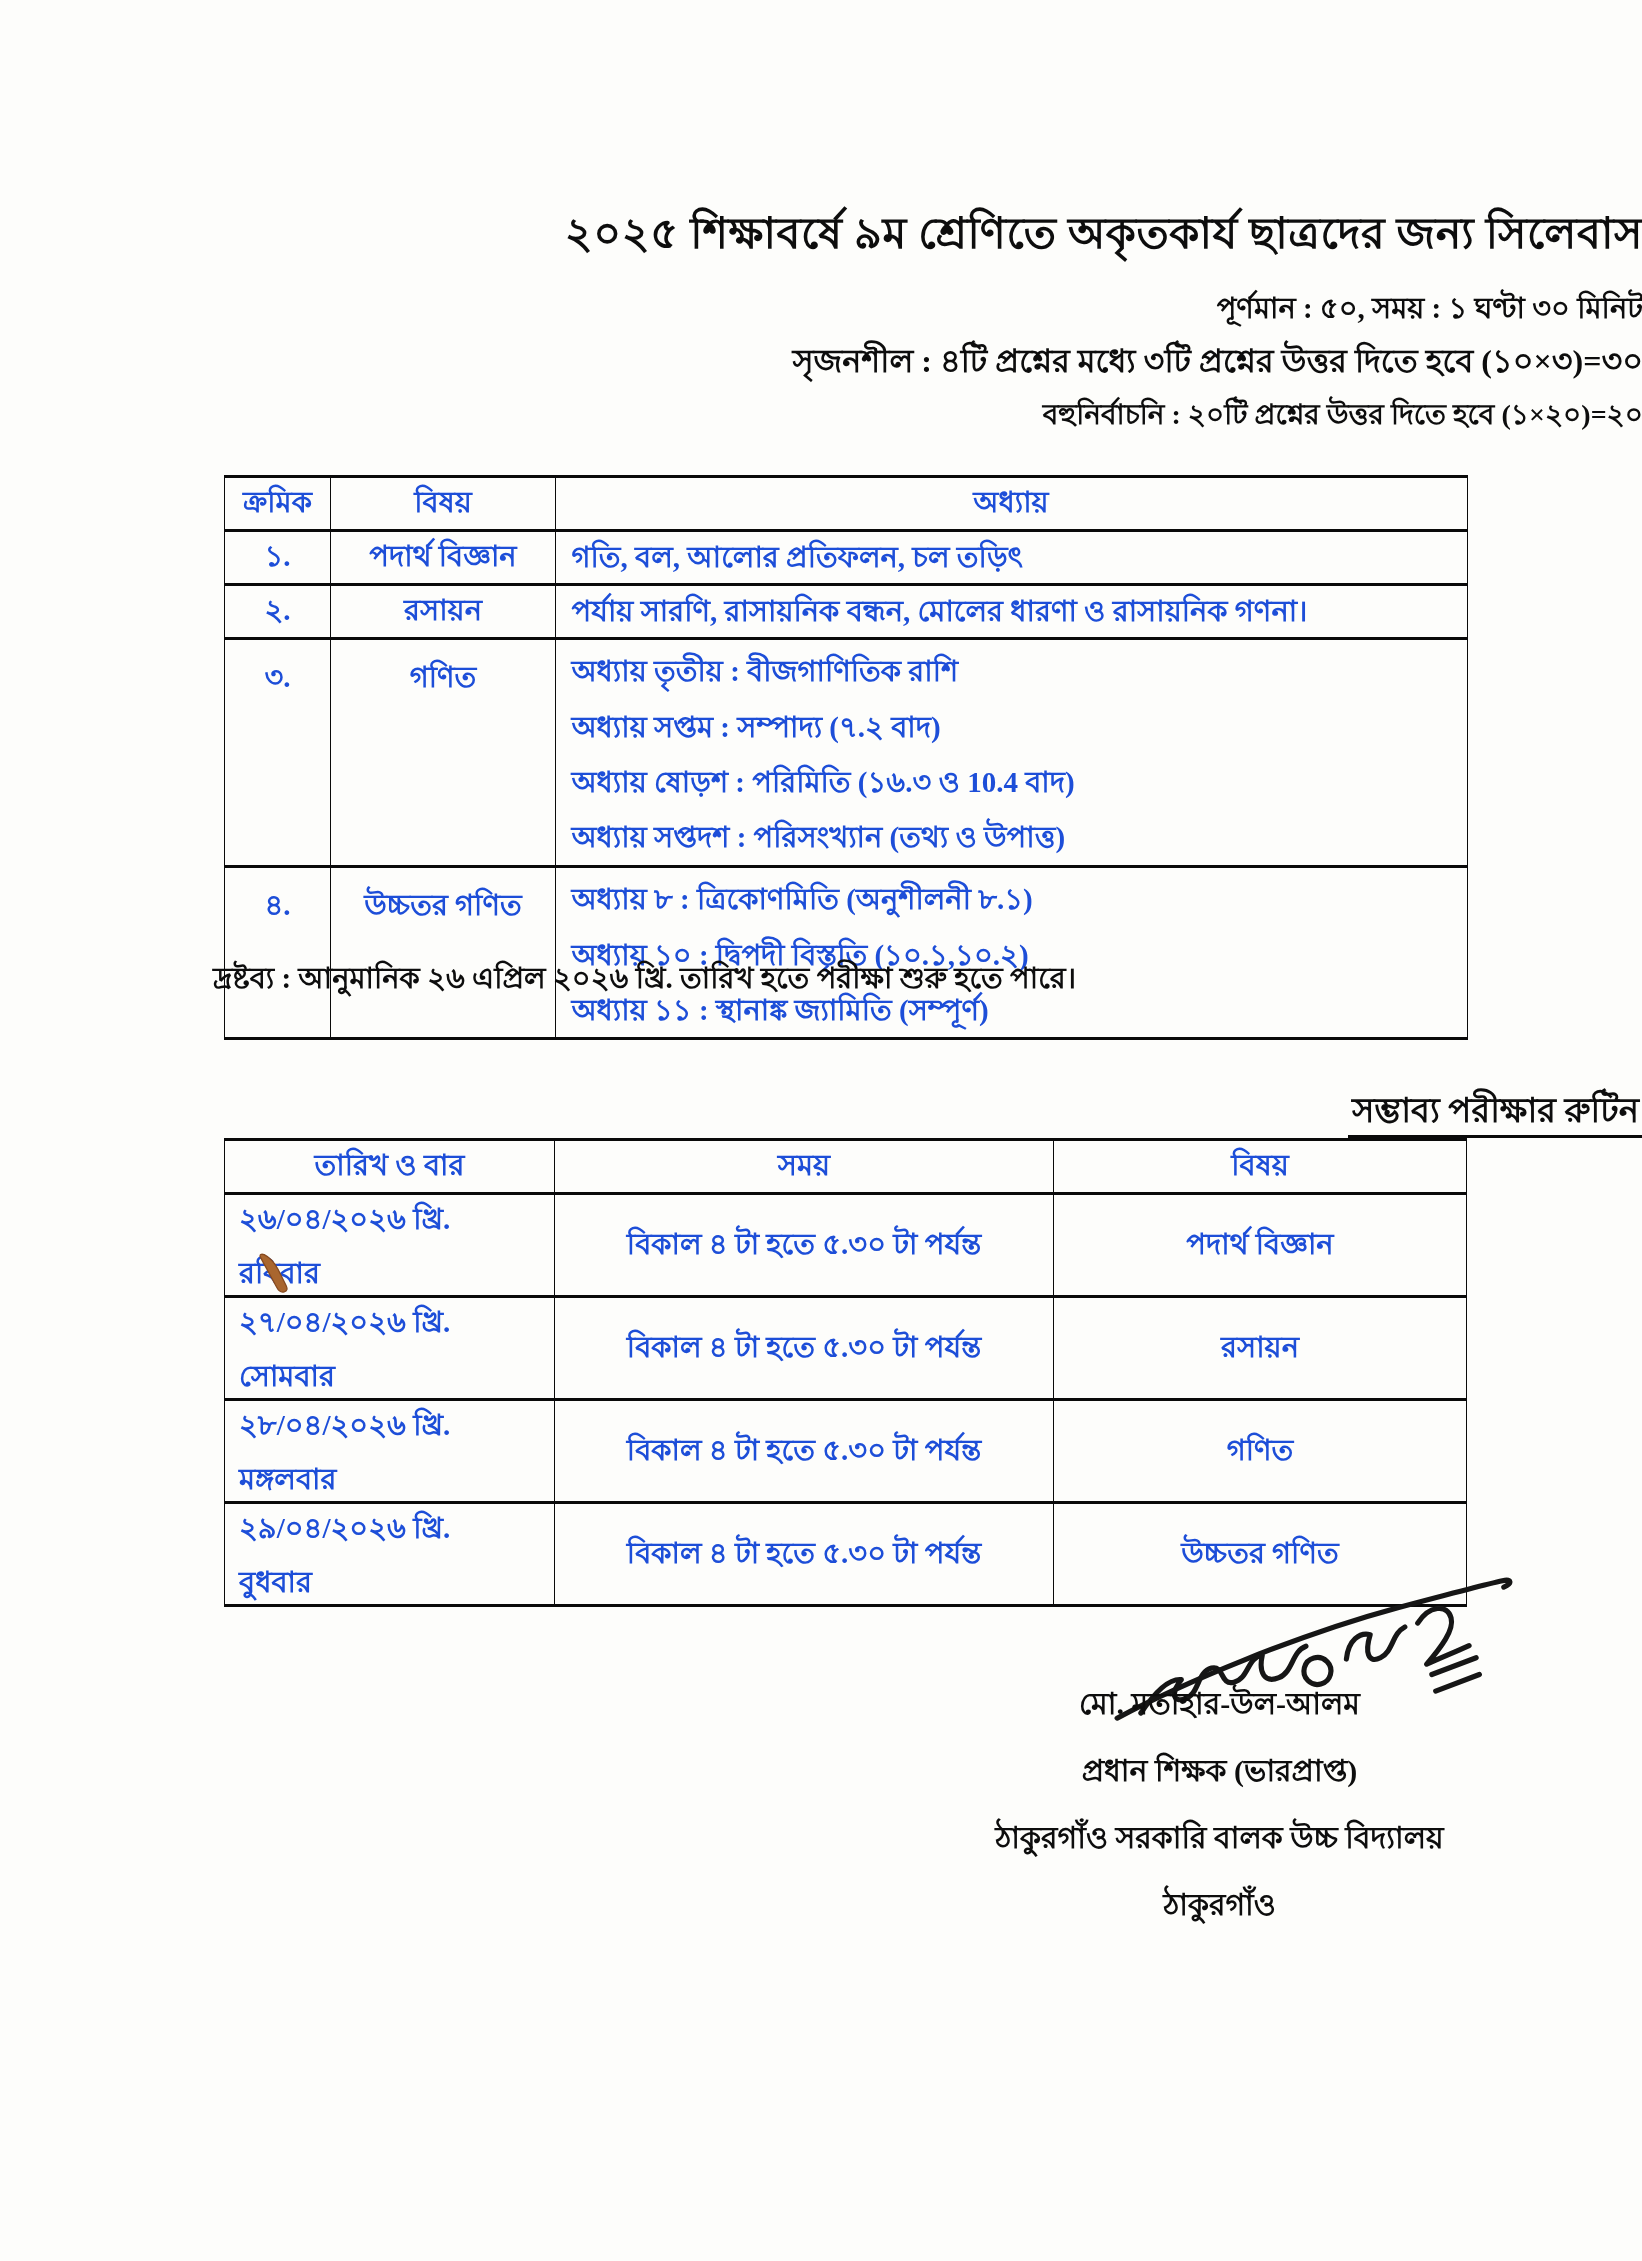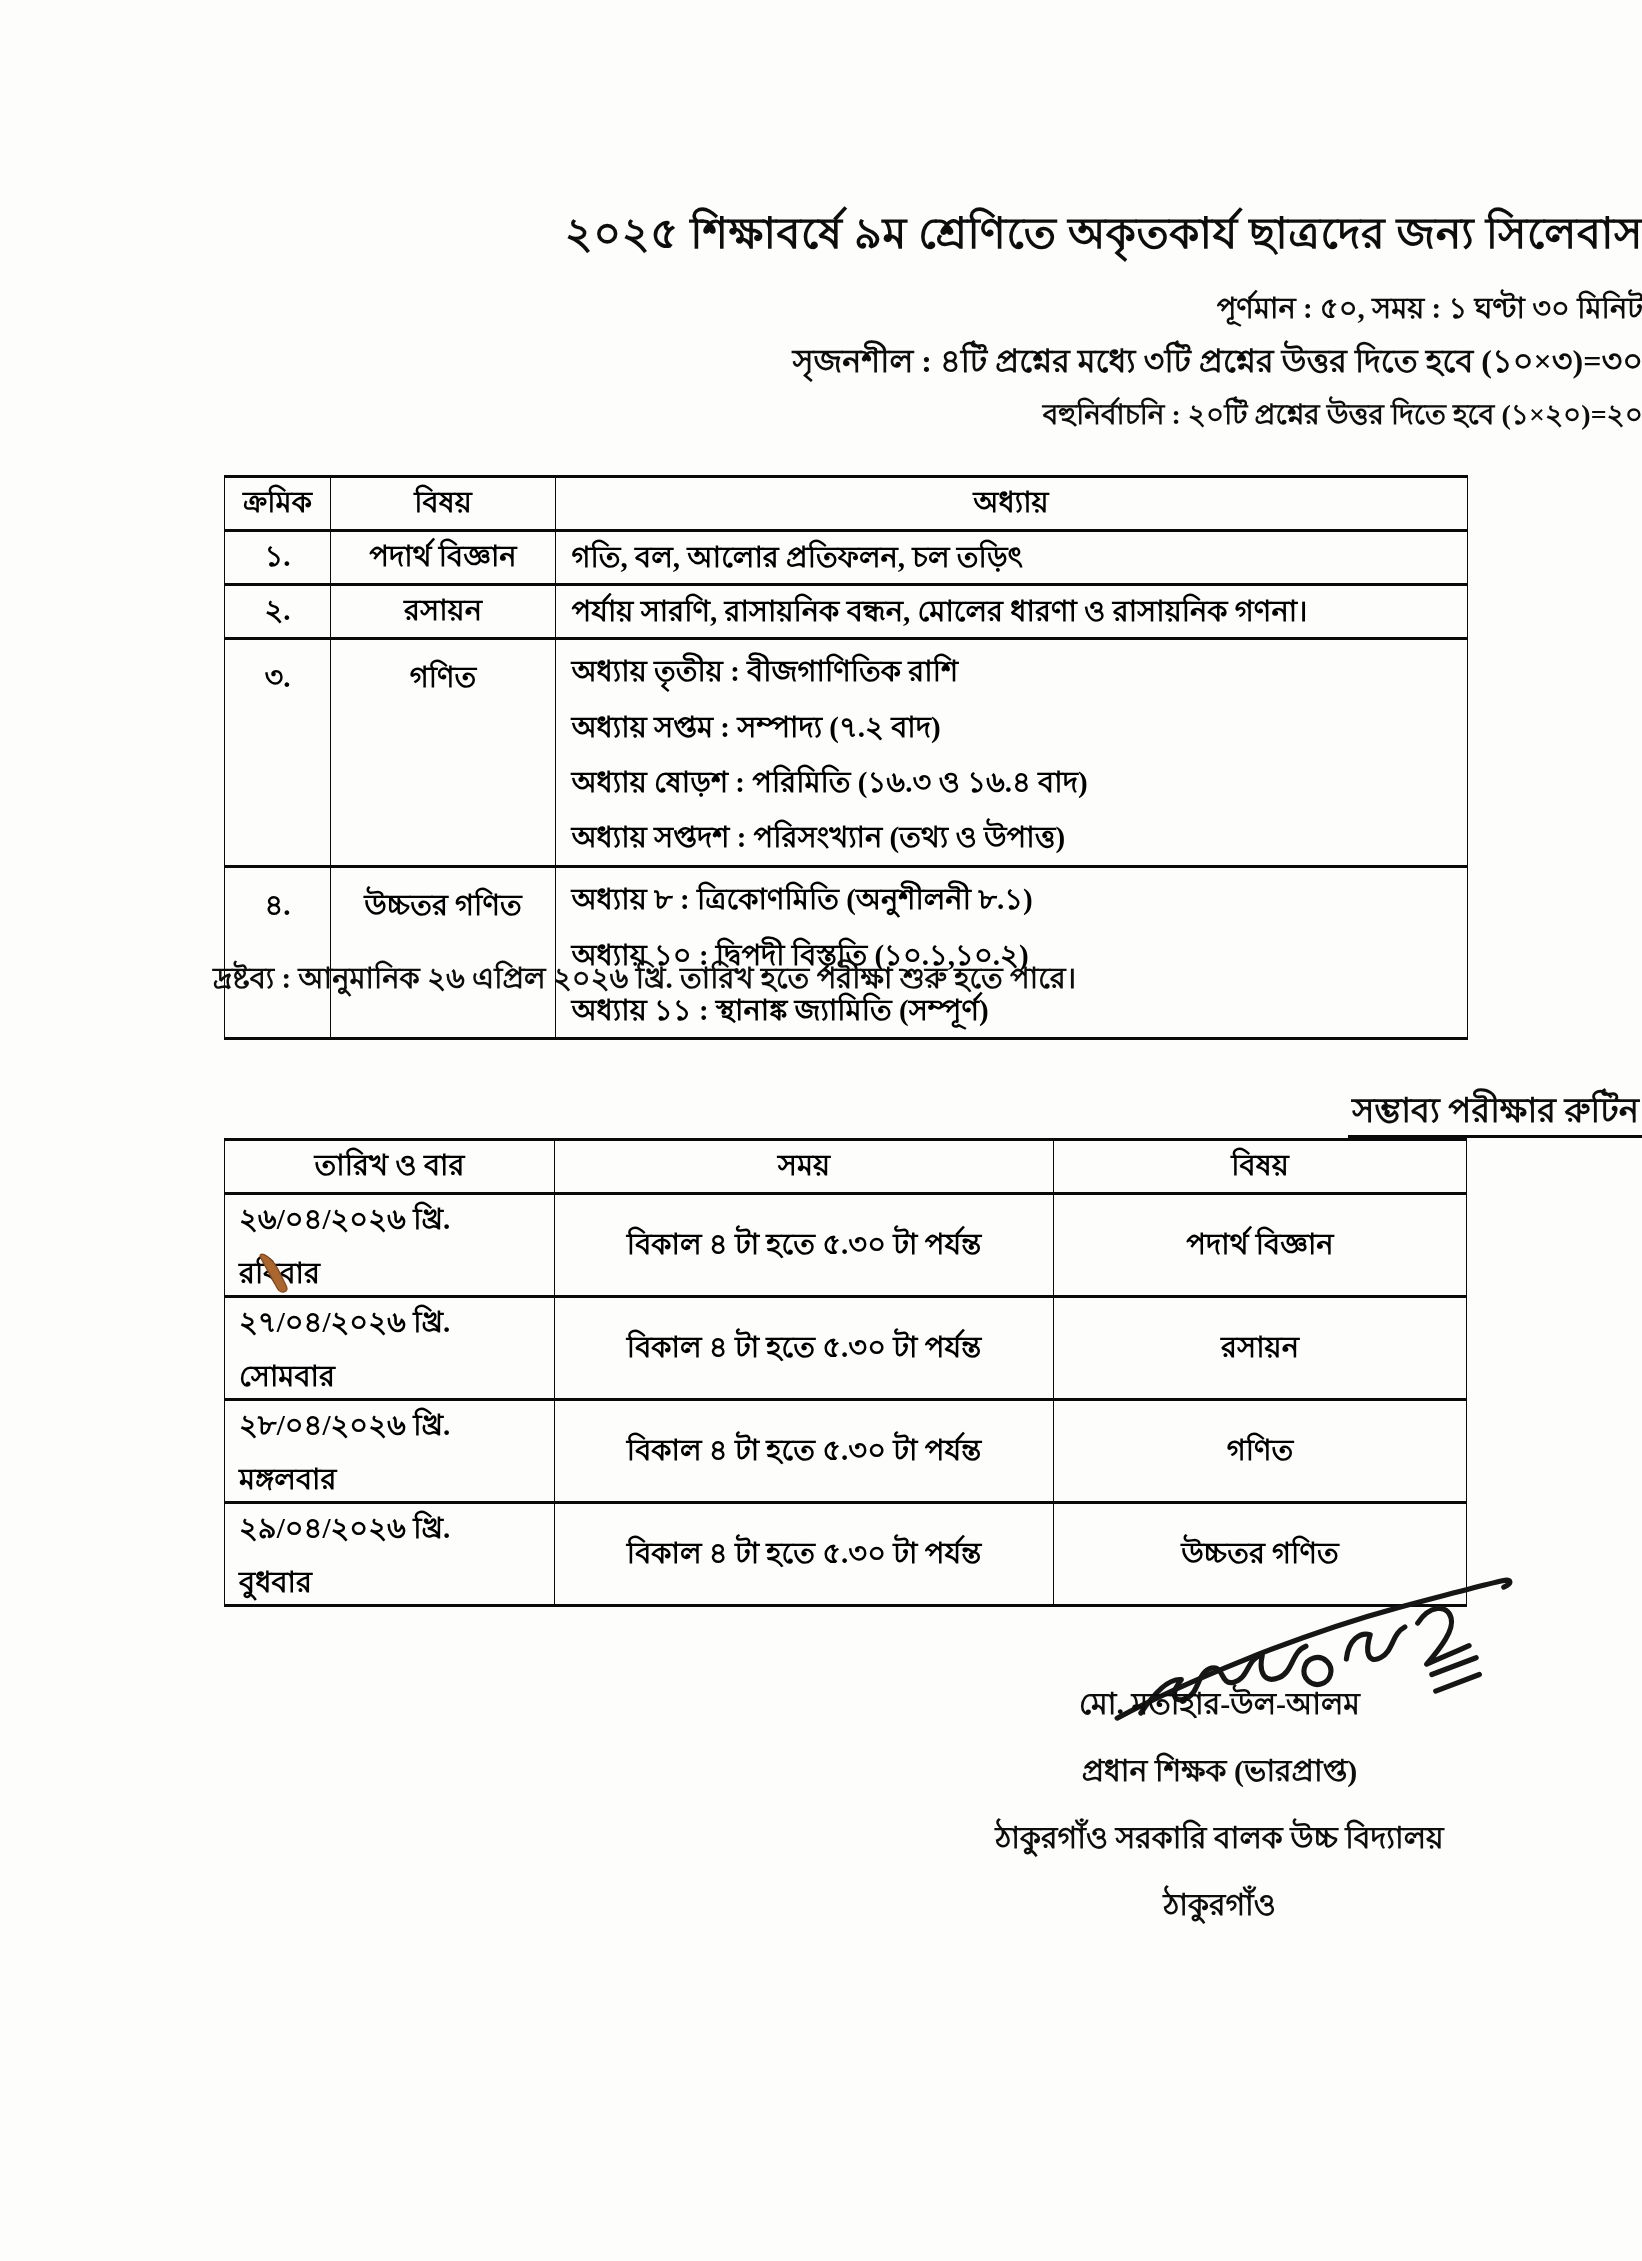--- a/index.html
+++ b/index.html
@@ -25,21 +25,21 @@
     position: absolute;
     border-collapse: collapse;
     table-layout: fixed;
     background: transparent;
   }
   table.doc-table td, table.doc-table th {
     border: 1.9px solid #0a0a0a;
     border-top-width: 3.2px;
     border-bottom-width: 3.2px;
     font-weight: 700;
-    color: #000000;
+    color: #1d4ed8;
     overflow: hidden;
   }
   #syllabus-table { left: 224px; top: 475px; width: 1235px; }
   #syllabus-table th { font-size: 29px; text-align: center; vertical-align: middle; height: 48px; }
   #syllabus-table td { font-size: 29px; }
   .col-serial  { width: 103px; text-align: center; vertical-align: middle; }
   .col-subject { width: 222px; text-align: center; vertical-align: middle; }
   .col-chapters { width: 910px; text-align: left; padding-left: 15.5px; vertical-align: middle; }
   tr.multi .col-serial, tr.multi .col-subject { vertical-align: top; padding-top: 14px; }
   tr.multi .col-chapters { vertical-align: top; padding-top: 6.4px; }
@@ -99,21 +99,21 @@
         <td class="col-chapters">
           <div class="chline" style="margin:0;">পর্যায় সারণি, রাসায়নিক বন্ধন, মোলের ধারণা ও রাসায়নিক গণনা।</div>
         </td>
       </tr>
       <tr class="multi" style="height:158px;">
         <td class="col-serial">৩.</td>
         <td class="col-subject">গণিত</td>
         <td class="col-chapters">
           <div class="chline">অধ্যায় তৃতীয় : বীজগাণিতিক রাশি</div>
           <div class="chline">অধ্যায় সপ্তম : সম্পাদ্য (৭.২ বাদ)</div>
-          <div class="chline">অধ্যায় ষোড়শ : পরিমিতি (১৬.৩ ও ১৬.৪ বাদ)</div>
+          <div class="chline">অধ্যায় ষোড়শ : পরিমিতি (১৬.৩ ও 10.4 বাদ)</div>
           <div class="chline">অধ্যায় সপ্তদশ : পরিসংখ্যান (তথ্য ও উপাত্ত)</div>
         </td>
       </tr>
       <tr class="multi" style="height:148px;">
         <td class="col-serial">৪.</td>
         <td class="col-subject">উচ্চতর গণিত</td>
         <td class="col-chapters">
           <div class="chline">অধ্যায় ৮ : ত্রিকোণমিতি (অনুশীলনী ৮.১)</div>
           <div class="chline">অধ্যায় ১০ : দ্বিপদী বিস্তৃতি (১০.১,১০.২)</div>
           <div class="chline">অধ্যায় ১১ : স্থানাঙ্ক জ্যামিতি (সম্পূর্ণ)</div>

